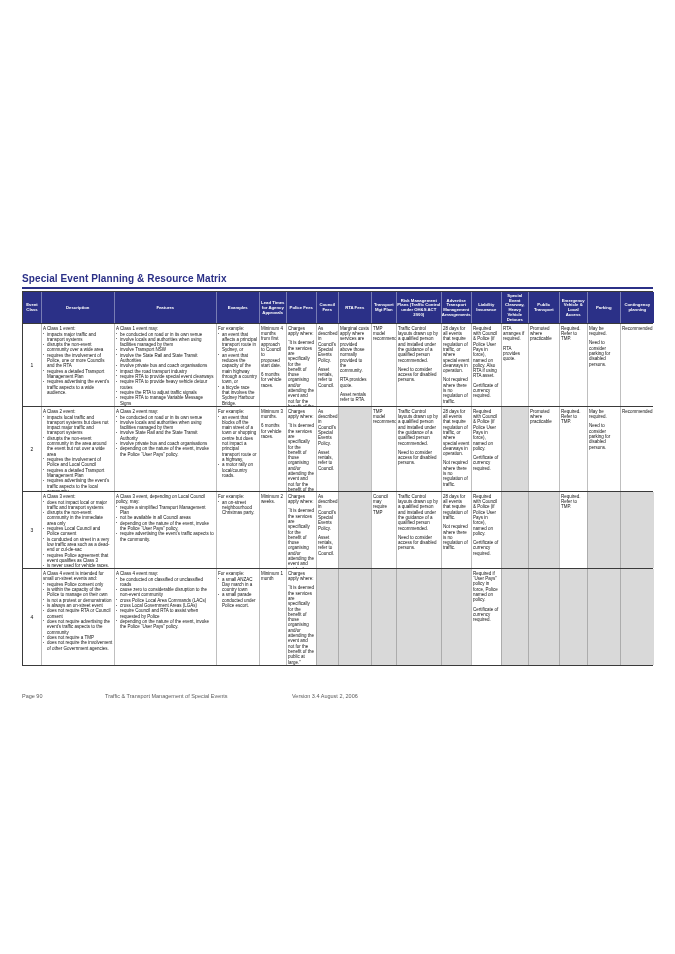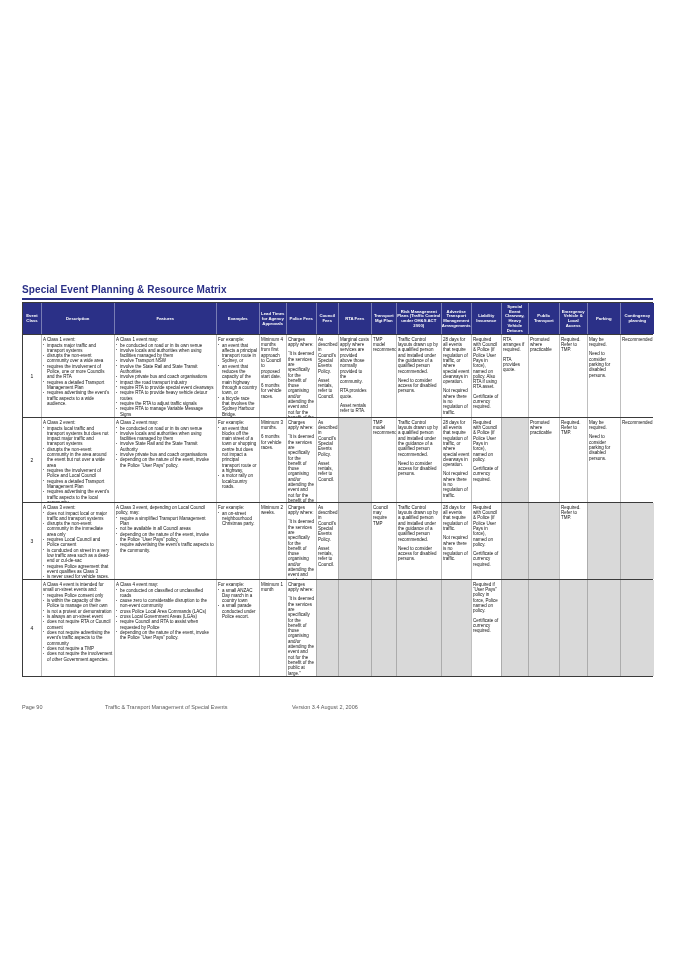--- a/index.html
+++ b/index.html
@@ -1,16 +1,16 @@
 <!DOCTYPE html>
 <html><head>
 <meta charset="utf-8">
 <style>
   html,body{margin:0;padding:0;background:#ffffff;}
-  .viewport{position:relative;width:675px;height:824px;overflow:hidden;background:#86efac;font-family:"Liberation Sans",sans-serif;margin-top:11px;}
+  .viewport{position:relative;width:675px;height:824px;overflow:hidden;background:#86efac;font-family:"Liberation Sans",sans-serif;}
   .page{position:absolute;left:0;top:0;width:1350px;height:1908px;transform:scale(0.5);transform-origin:0 0;background:#ffffff;}
 
   .doc-title{position:absolute;left:44px;top:546px;width:1262px;margin:0;font-size:20px;font-weight:bold;color:#2b3087;letter-spacing:0.2px;}
   .title-rule{position:absolute;left:44px;top:574px;width:1262px;height:4px;background:#2b3087;}
 
   .matrix{position:absolute;left:44px;top:582px;width:1262px;border:2px solid #3a3a3a;box-sizing:border-box;background:#ffffff;}
   .trow{display:flex;width:100%;box-sizing:border-box;}
   .thead{background:#2b3087;}
   .cell{box-sizing:border-box;overflow:hidden;border-left:1px solid #7f7f7f;padding:3px 3px 2px 3px;font-size:9px;line-height:1.18;color:#111111;background:#ffffff;}
   .cell:first-child{border-left:none;}

